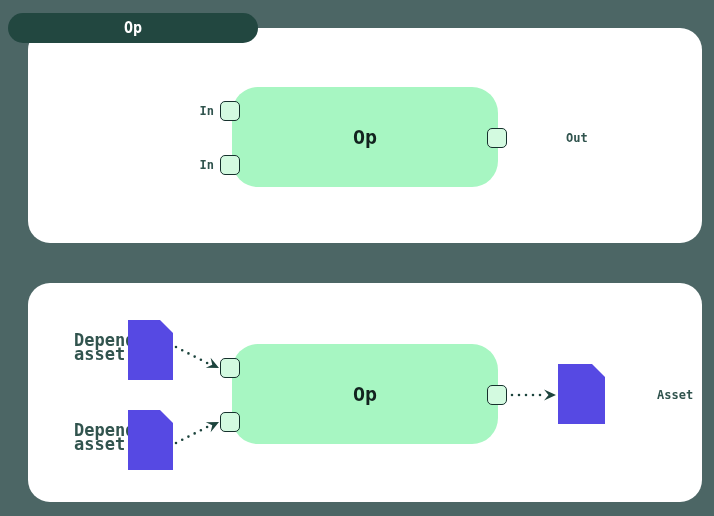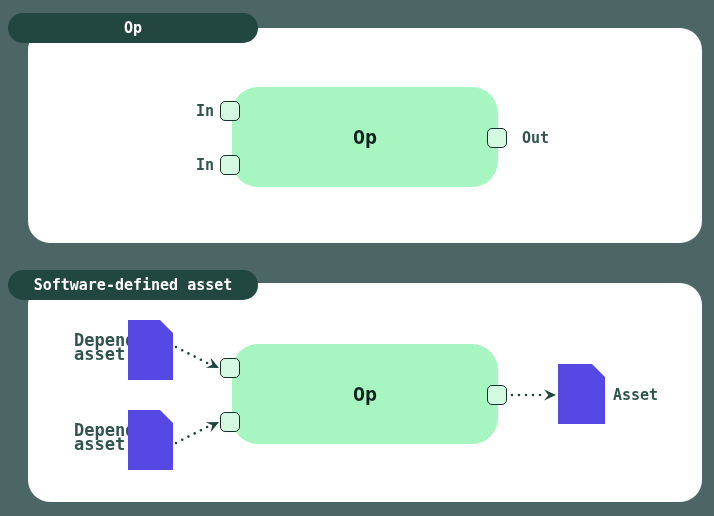--- a/index.html
+++ b/index.html
@@ -33,21 +33,21 @@
     color:var(--node-text);font-size:20px;z-index:1;
   }
   .panel.top .op-node{top:59px;}
   .panel.bottom .op-node{top:61px;}
 
   .port{
     position:absolute;width:20px;height:20px;border-radius:5px;
     background:var(--port-fill);border:1.5px solid var(--stroke-dark);z-index:2;
   }
   .port-label{
-    position:absolute;height:16px;line-height:16px;font-size:15px;color:var(--label-text);z-index:2;
+    position:absolute;height:16px;line-height:16px;font-size:12px;color:var(--label-text);z-index:2;padding-left:44px;
   }
   .port-label.right-align{left:0;width:186px;text-align:right;}
 
   .dep-label{
     position:absolute;left:0;width:90px;text-align:left;font-size:17px;
     line-height:14px;color:var(--label-text);white-space:pre-line;z-index:2;padding-left:46px;
   }
   .asset-doc{
     position:absolute;background:var(--asset-fill);
     clip-path:polygon(0 0,calc(100% - 13px) 0,100% 13px,100% 100%,0 100%);z-index:2;
@@ -73,21 +73,20 @@
     <div class="port-label right-align" style="top:75px;">In</div>
     <div class="port" style="left:192px;top:73px;"></div>
 
     <div class="port-label right-align" style="top:129px;">In</div>
     <div class="port" style="left:192px;top:127px;"></div>
 
     <div class="port" style="left:459px;top:100px;"></div>
     <div class="port-label" style="left:494px;top:102px;">Out</div>
   </div>
 
-  <div class="tab bottom">Software-defined asset</div>
 
   <div class="panel bottom">
 
     <svg class="arrows" viewBox="0 0 674 219">
       <path class="dotline" d="M148 64 L181 81"></path>
       <path class="head" d="M0 0 L-12 -5.5 L-7.5 0 L-12 5.5 Z" transform="translate(191 85) rotate(26)"></path>
       <path class="dotline" d="M148 160 L181 143"></path>
       <path class="head" d="M0 0 L-12 -5.5 L-7.5 0 L-12 5.5 Z" transform="translate(191 139) rotate(-26)"></path>
       <path class="dotline" d="M484 112 L516 112"></path>
       <path class="head" d="M0 0 L-12 -5.5 L-7.5 0 L-12 5.5 Z" transform="translate(528 112)"></path>

